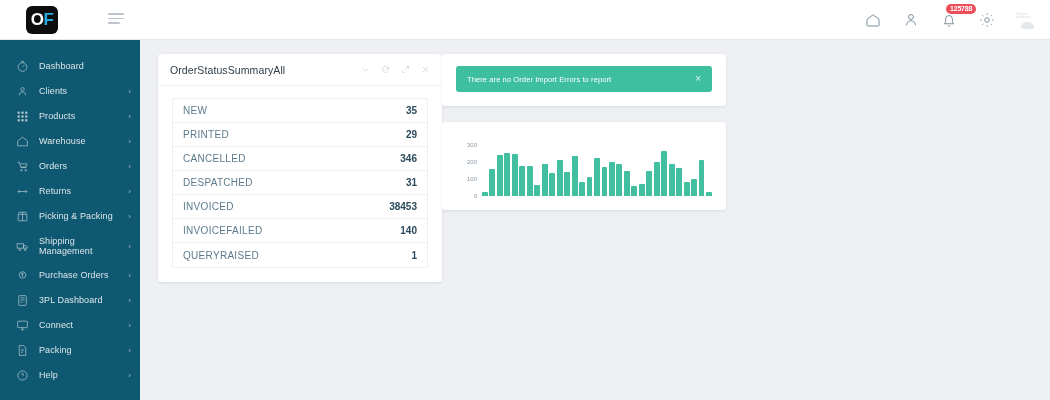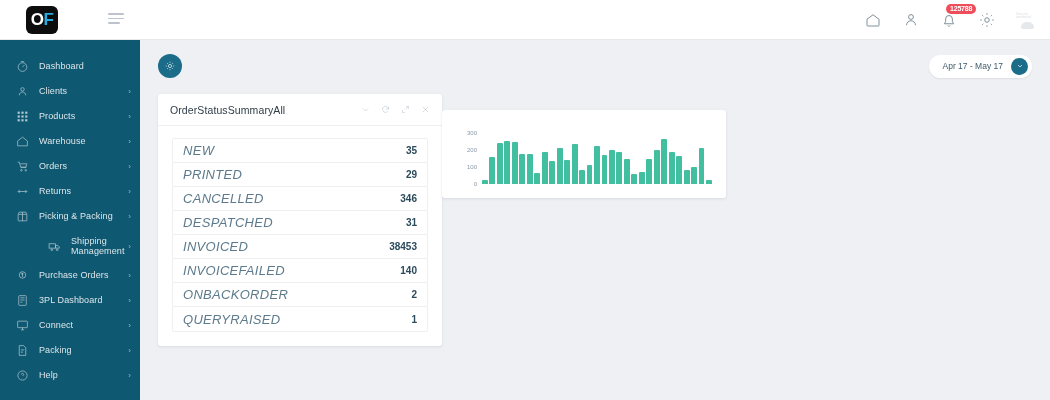--- a/index.html
+++ b/index.html
@@ -34,21 +34,21 @@
   .logo-f { color: #29ABE2; }
 
   .nav { padding-top: 14px; }
   .nav-item {
     display: flex; align-items: center;
     height: 25px; padding: 0 9px 0 14px;
     color: #dbe6ea; font-size: 9px;
     position: relative;
     cursor: pointer;
   }
-  .nav-item.tall { height: 34px; margin-left: 32px; }
+  .nav-item.tall { height: 34px; }
   .nav-icon {
     width: 17px; height: 17px; flex: 0 0 17px;
     display: flex; align-items: center; justify-content: center;
     margin-right: 8px; opacity: .85;
   }
   .nav-icon svg { width: 13px; height: 13px; stroke: #cfdde3; fill: none; stroke-width: 1.3; }
   .nav-label { flex: 1; line-height: 1.15; letter-spacing: .1px; }
   .nav-caret { font-size: 8px; color: #9fb9c4; }
 
   
@@ -120,21 +120,21 @@
   .card-body { padding: 12px 14px 14px 14px; }
 
   
   .status-list { border: 1px solid #ecf0f3; border-radius: 2px; }
   .status-row {
     display: flex; align-items: center; justify-content: space-between;
     height: 24px; padding: 0 10px;
     border-bottom: 1px solid #ecf0f3;
   }
   .status-row:last-child { border-bottom: none; }
-  .status-name { font-size: 13px; color: #5c7a8c; letter-spacing: .3px; font-style: italic; }
+  .status-name { font-size: 10px; color: #5c7a8c; letter-spacing: .3px; }
   .status-val { font-size: 10px; color: #2b4a5c; font-weight: bold; }
 
   
   .alert {
     background: #3ec0a0; border-radius: 3px;
     height: 26px; display: flex; align-items: center; justify-content: space-between;
     padding: 0 11px;
   }
   .alert-text { font-size: 7.5px; color: #ffffff; letter-spacing: .1px; }
   .alert-close { font-size: 10px; color: #dff4ee; cursor: pointer; line-height: 1; }
@@ -356,36 +356,20 @@
         </div>
         <div class="avatar-icon">
           <span class="a-top">View my dashboard</span>
           <span class="a-glyph"></span>
         </div>
       </div>
     </header>
 
     <section class="content">
 
-      <div class="content-header">
-        <div class="settings-fab">
-          <svg viewBox="0 0 24 24">
-              <circle cx="12" cy="12" r="3.2"></circle>
-              <path d="M12 3.5v2.2M12 18.3v2.2M3.5 12h2.2M18.3 12h2.2M6 6l1.6 1.6M16.4 16.4L18 18M18 6l-1.6 1.6M7.6 16.4L6 18"></path>
-            </svg>
-        </div>
-        <div class="daterange">
-          <span class="daterange-label">Apr 17 - May 17</span>
-          <span class="daterange-btn">
-            <svg viewBox="0 0 24 24">
-                <path d="M6 9l6 6 6-6"></path>
-              </svg>
-          </span>
-        </div>
-      </div>
 
       <div class="cards">
 
         <div class="col-left">
           <div class="card">
             <div class="card-head">
               <span class="card-title">OrderStatusSummaryAll</span>
               <span class="card-actions">
                 <svg viewBox="0 0 24 24">
                     <path d="M5 9l7 7 7-7"></path>
@@ -424,35 +408,37 @@
                 </div>
                 <div class="status-row">
                   <span class="status-name">INVOICED</span>
                   <span class="status-val">38453</span>
                 </div>
                 <div class="status-row">
                   <span class="status-name">INVOICEFAILED</span>
                   <span class="status-val">140</span>
                 </div>
                 <div class="status-row">
-                  <span class="status-name">ONBACKORDER</span>
-                  <span class="status-val">2</span>
-                </div>
-                <div class="status-row">
                   <span class="status-name">QUERYRAISED</span>
                   <span class="status-val">1</span>
                 </div>
               </div>
             </div>
           </div>
         </div>
 
         <div class="col-right">
 
           <div class="card">
+            <div class="card-body">
+              <div class="alert">
+                <span class="alert-text">There are no Order Import Errors to report</span>
+                <span class="alert-close">×</span>
+              </div>
+            </div>
           </div>
 
           <div class="card">
             <div class="card-body">
               <div class="chart-wrap">
                 <div class="y-axis" id="y-axis" style="position: relative;">
                     <span class="y-tick" style="bottom: 0px; top: auto; transform: translateY(50%);">0</span>
                     <span class="y-tick" style="bottom: 16.875px; top: auto; transform: translateY(50%);">100</span>
                     <span class="y-tick" style="bottom: 33.75px; top: auto; transform: translateY(50%);">200</span>
                     <span class="y-tick" style="bottom: 50.625px; top: auto; transform: translateY(50%);">300</span>

